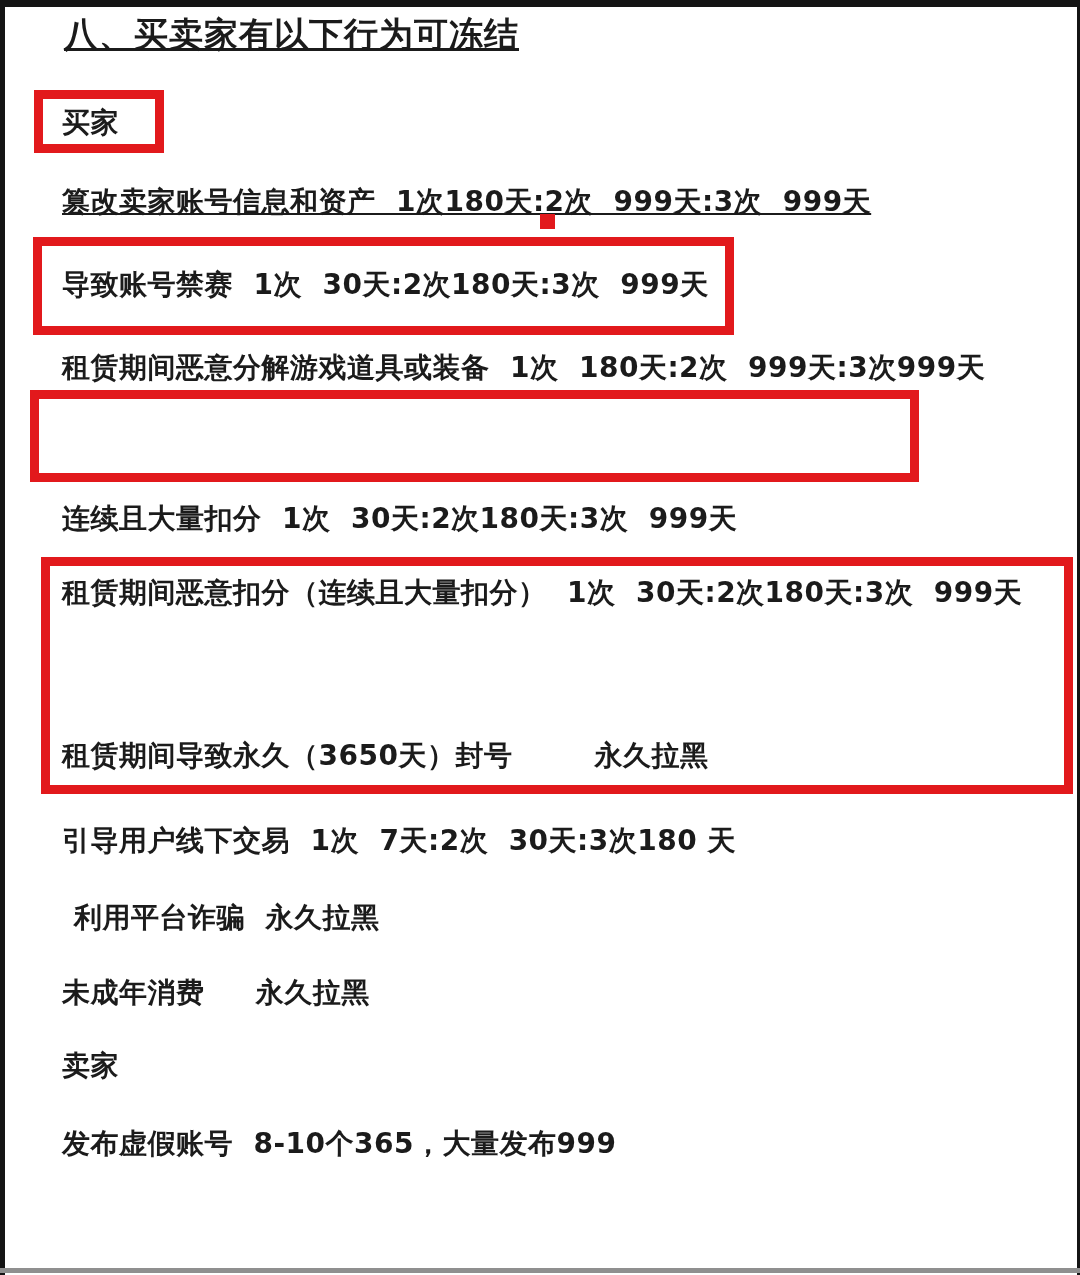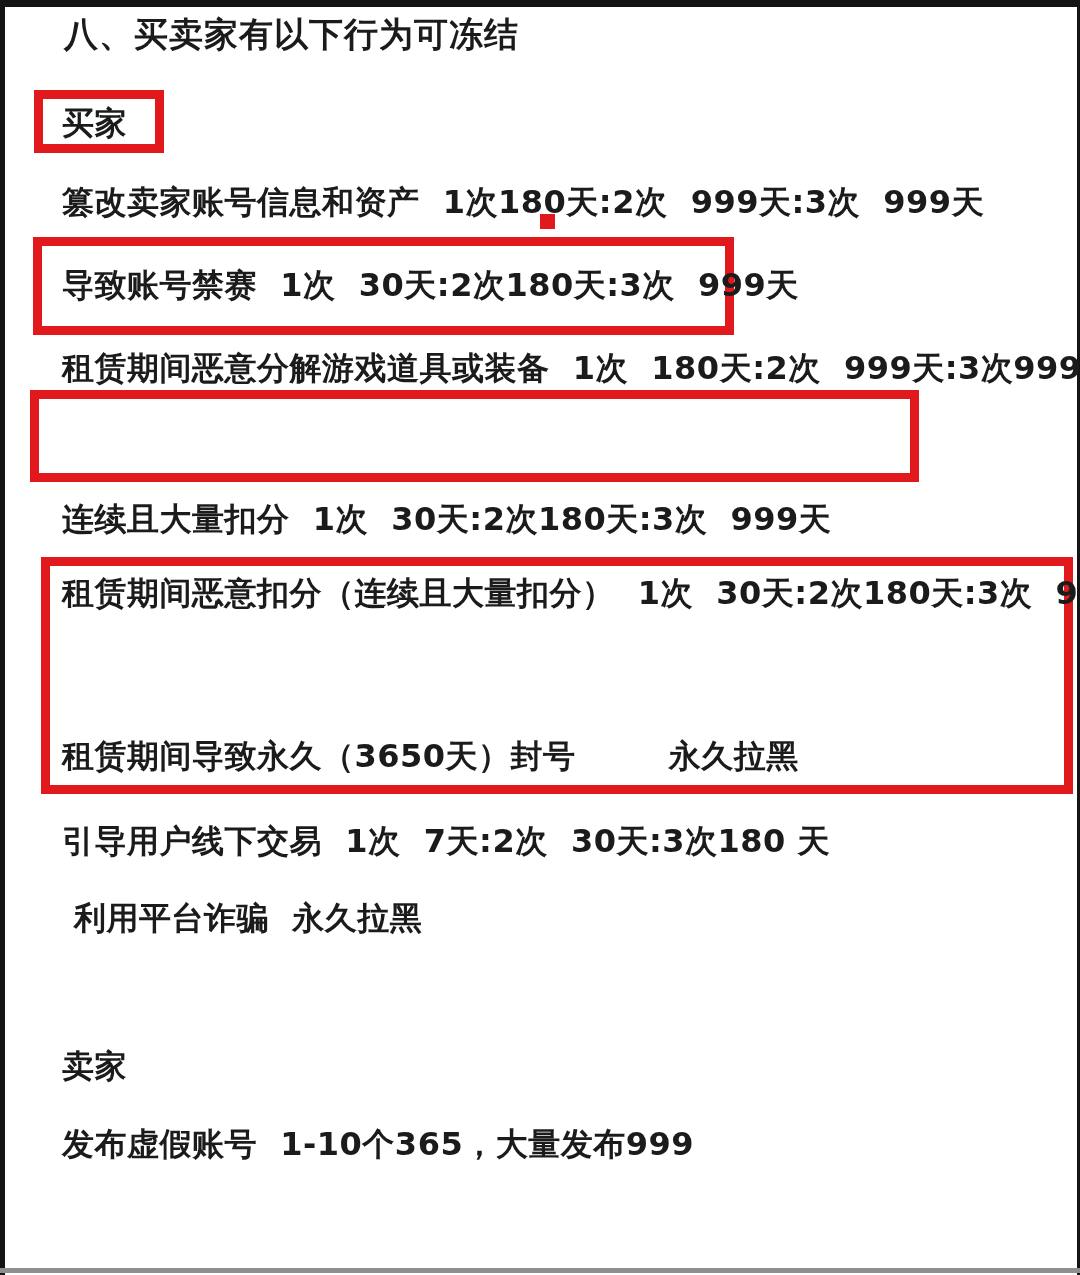--- a/index.html
+++ b/index.html
@@ -9,30 +9,31 @@
     background:#ffffff;
     overflow:hidden;
     font-family:"DejaVu Sans","Liberation Sans",sans-serif;
   }
   .frame{position:absolute;background:var(--frame,#111);}
   .line{
     position:absolute;
     left:62px;
     white-space:pre;
     font-weight:700;
-    font-size:32px;
+    font-size:28px;
     line-height:34px;
     color:var(--text,#1b1b1b);
     letter-spacing:0.5px;
   }
   .title{
     left:64px;
     font-size:34px;
     line-height:36px;
     letter-spacing:1px;
+    text-decoration:underline;
   }
   .hlbox{
     position:absolute;
     border:9px solid var(--highlight,#e0191c);
     box-sizing:border-box;
     background:transparent;
   }
   .redmark{
     position:absolute;
     width:15px;height:15px;
@@ -51,36 +52,37 @@
 
   <div class="hlbox" style="left:34px;top:90px;width:130px;height:63px;"></div>
   <div class="hlbox" style="left:33px;top:237px;width:701px;height:98px;"></div>
   <div class="hlbox" style="left:30px;top:390px;width:889px;height:92px;"></div>
   <div class="hlbox" style="left:41px;top:557px;width:1032px;height:237px;"></div>
 
   <div class="line title" style="top:16px;">八、买卖家有以下行为可冻结</div>
 
   <div class="line" style="top:106px;">买家</div>
 
-  <div class="line" style="top:185px;">篡改卖家账号信息和资产  1次180天:2次  999天:3次  999天</div>
+  <div class="line" style="top:185px;text-decoration:underline;">篡改卖家账号信息和资产  1次180天:2次  999天:3次  999天</div>
   <div class="redmark" style="left:540px;top:214px;"></div>
 
   <div class="line" style="top:268px;text-align:right;">导致账号禁赛  1次  30天:2次180天:3次  999天</div>
 
   <div class="line" style="top:351px;">租赁期间恶意分解游戏道具或装备  1次  180天:2次  999天:3次999天</div>
 
 
   <div class="line" style="top:502px;">连续且大量扣分  1次  30天:2次180天:3次  999天</div>
 
   <div class="line" style="top:576px;">租赁期间恶意扣分（连续且大量扣分）  1次  30天:2次180天:3次  999天</div>
   <div class="line" style="top:739px;">租赁期间导致永久（3650天）封号        永久拉黑</div>
 
   <div class="line" style="top:824px;text-align:right;">引导用户线下交易  1次  7天:2次  30天:3次180 天</div>
 
   <div class="line" style="top:901px;margin-left:12px;">利用平台诈骗  永久拉黑</div>
 
+  <div class="line" style="top:976px;">未成年消费     永久拉黑</div>
 
   <div class="line" style="top:1049px;">卖家</div>
 
-  <div class="line" style="top:1127px;">发布虚假账号  1-10个365，大量发布999</div>
+  <div class="line" style="top:1127px;">发布虚假账号  8-10个365，大量发布999</div>
 
 
 </div>
 
 </body></html>

